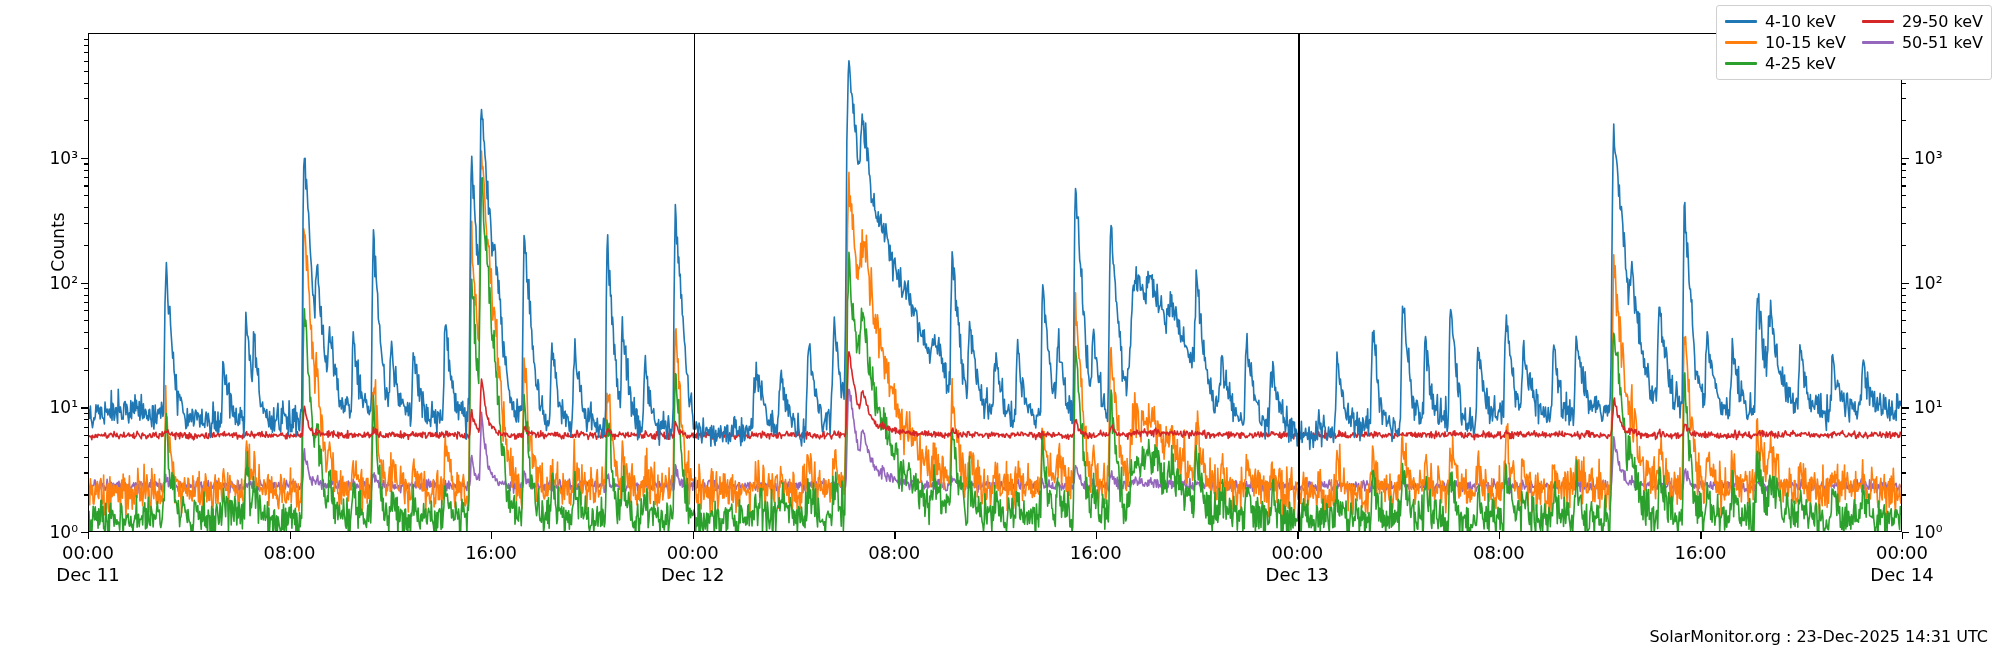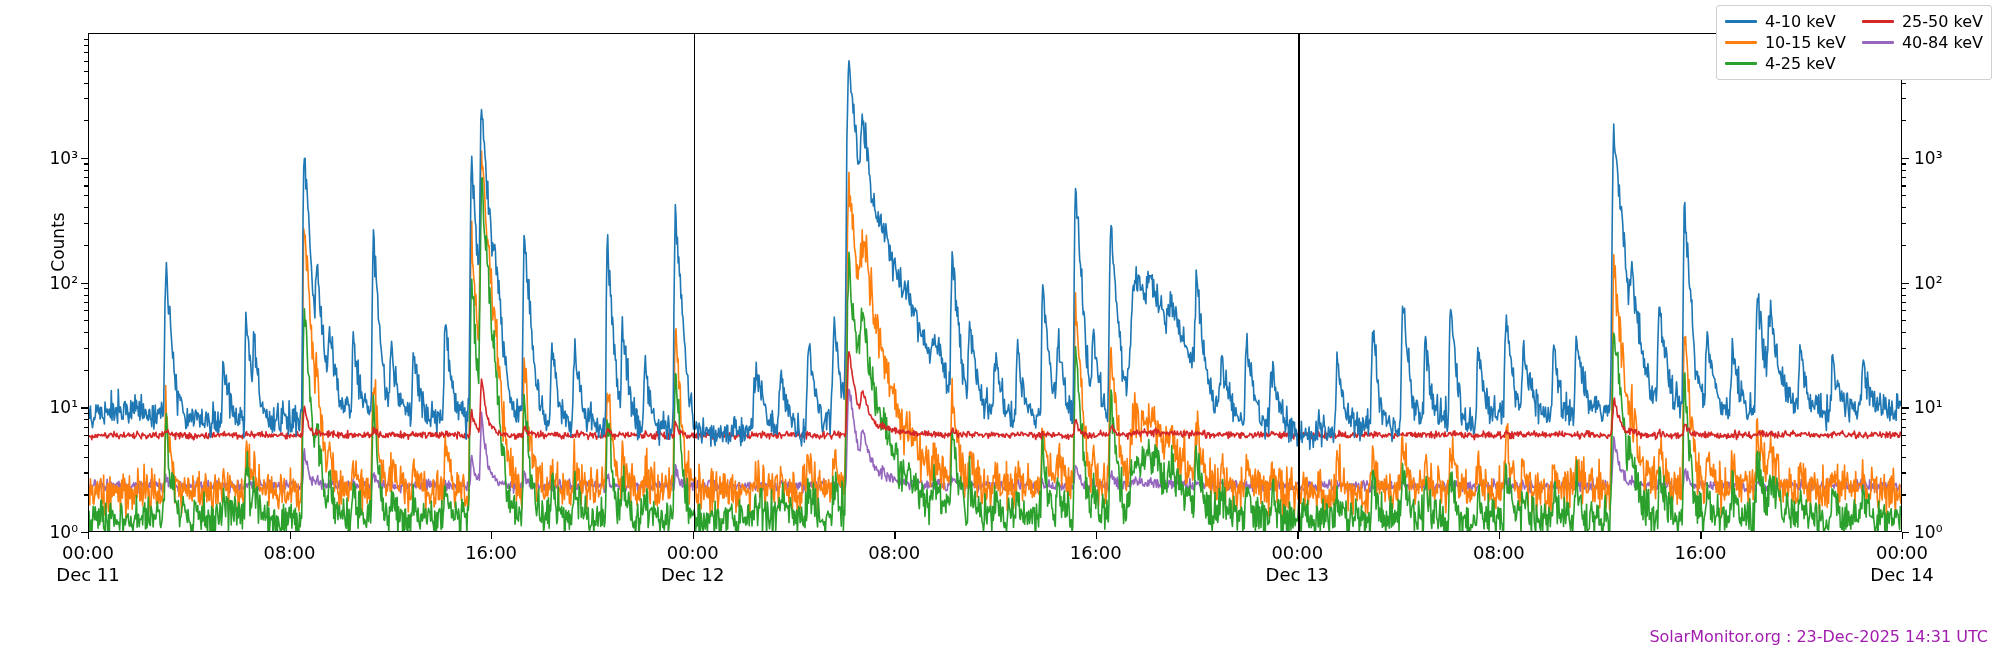--- a/index.html
+++ b/index.html
@@ -41,21 +41,21 @@
 
   
   #legend{position:absolute;right:8px;top:5px;background:#fff;
           border:1px solid #d0d0d0;border-radius:3px;padding:5px 8px 6px 8px;
           display:grid;grid-template-columns:auto auto;column-gap:16px;row-gap:1px;}
   .leg-item{display:flex;align-items:center;height:20px;}
   .leg-swatch{width:32px;height:3px;margin-right:8px;flex:0 0 auto;border-radius:1px;}
   .leg-text{font-size:16px;color:#000;white-space:nowrap;}
 
   
-  #watermark{position:absolute;right:12px;bottom:4px;font-size:16px;color:#a21caf;
+  #watermark{position:absolute;right:12px;bottom:4px;font-size:16px;color:#000000;
              white-space:nowrap;}
 </style>
 </head>
 <body>
 
 <div id="root">
 
 
   <div id="ylabel-wrap">
     <div id="ylabel">Counts</div>
@@ -193,24 +193,24 @@
       <div class="leg-item">
         <span class="leg-swatch" style="background: rgb(255, 127, 14);"></span>
         <span class="leg-text">10-15 keV</span>
       </div>
       <div class="leg-item">
         <span class="leg-swatch" style="background: rgb(44, 160, 44);"></span>
         <span class="leg-text">4-25 keV</span>
       </div>
       <div class="leg-item">
         <span class="leg-swatch" style="background: rgb(214, 39, 40);"></span>
-        <span class="leg-text">25-50 keV</span>
+        <span class="leg-text">29-50 keV</span>
       </div>
       <div class="leg-item">
         <span class="leg-swatch" style="background: rgb(148, 103, 189);"></span>
-        <span class="leg-text">40-84 keV</span>
+        <span class="leg-text">50-51 keV</span>
       </div>
       <div class="leg-item"></div>
     </div>
 
   <div id="watermark">SolarMonitor.org : 23-Dec-2025 14:31 UTC</div>
 
 </div>
 
 </body></html>

